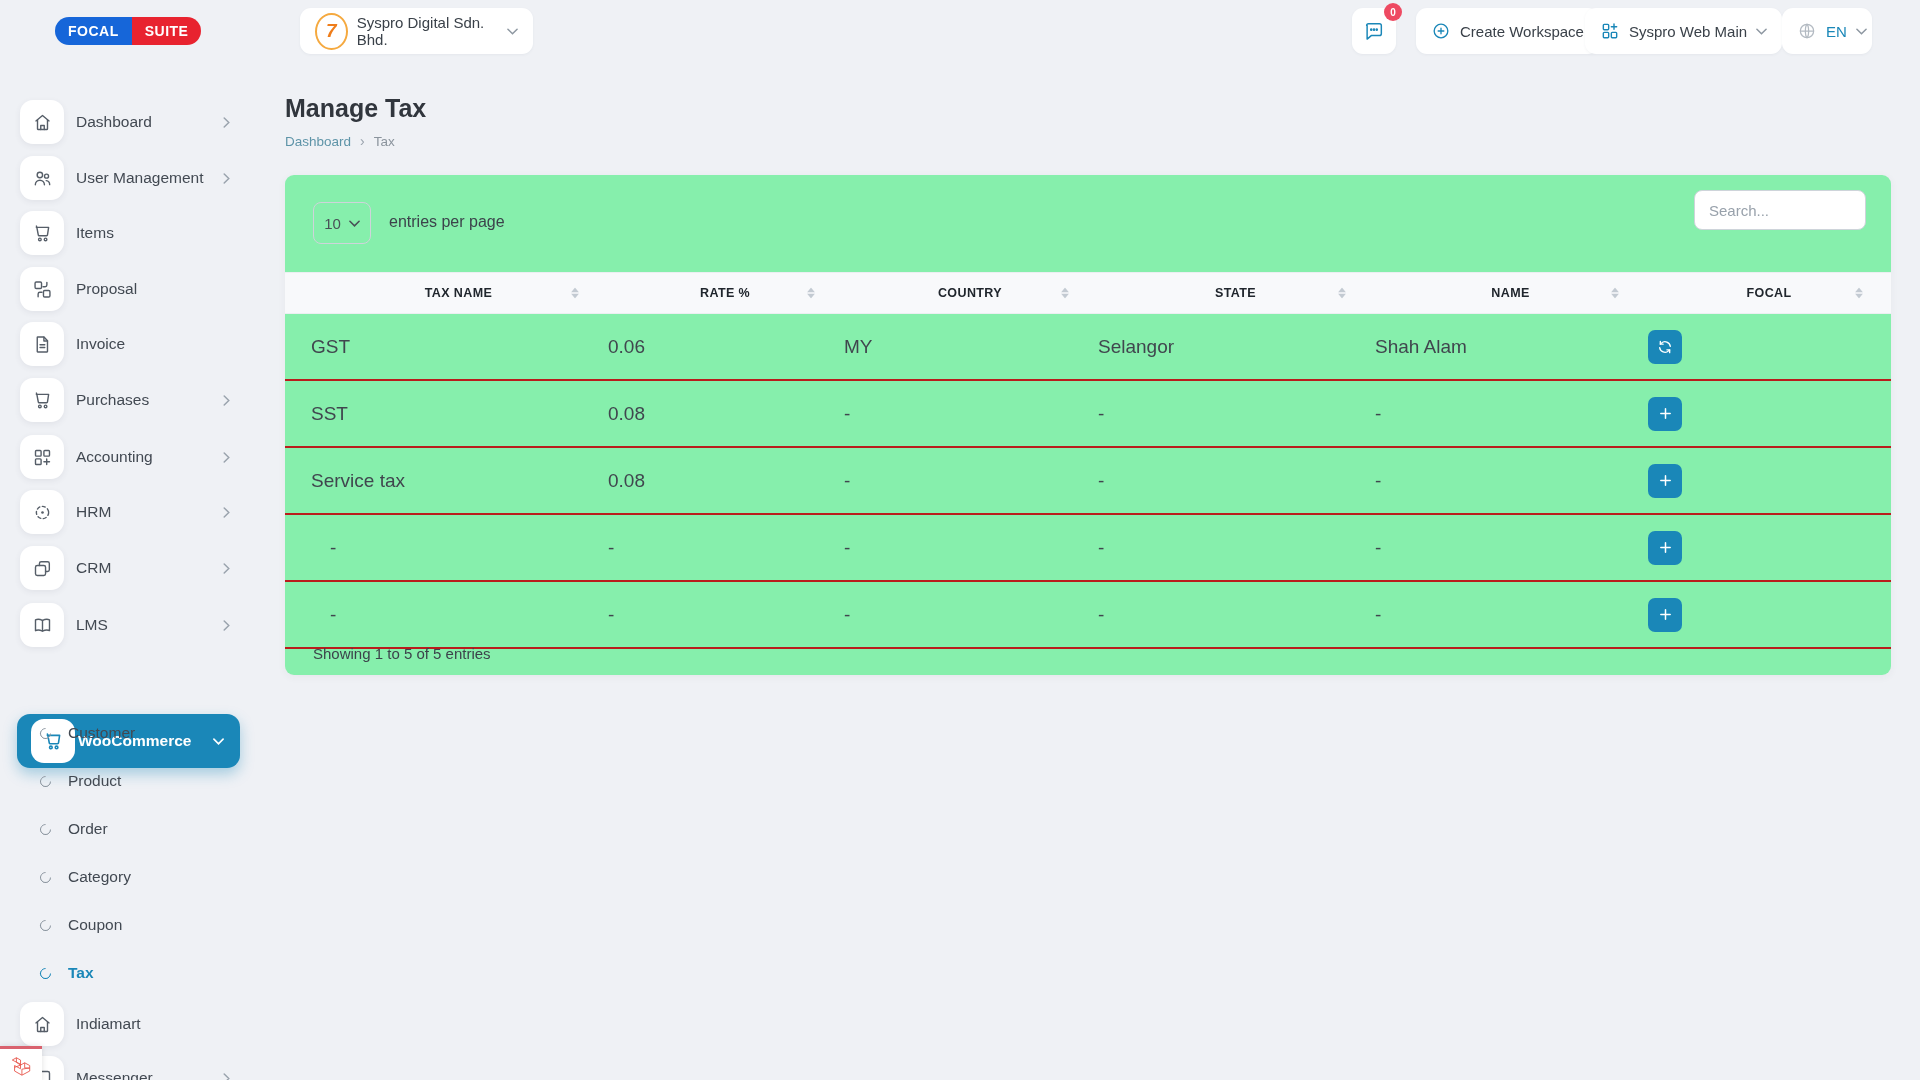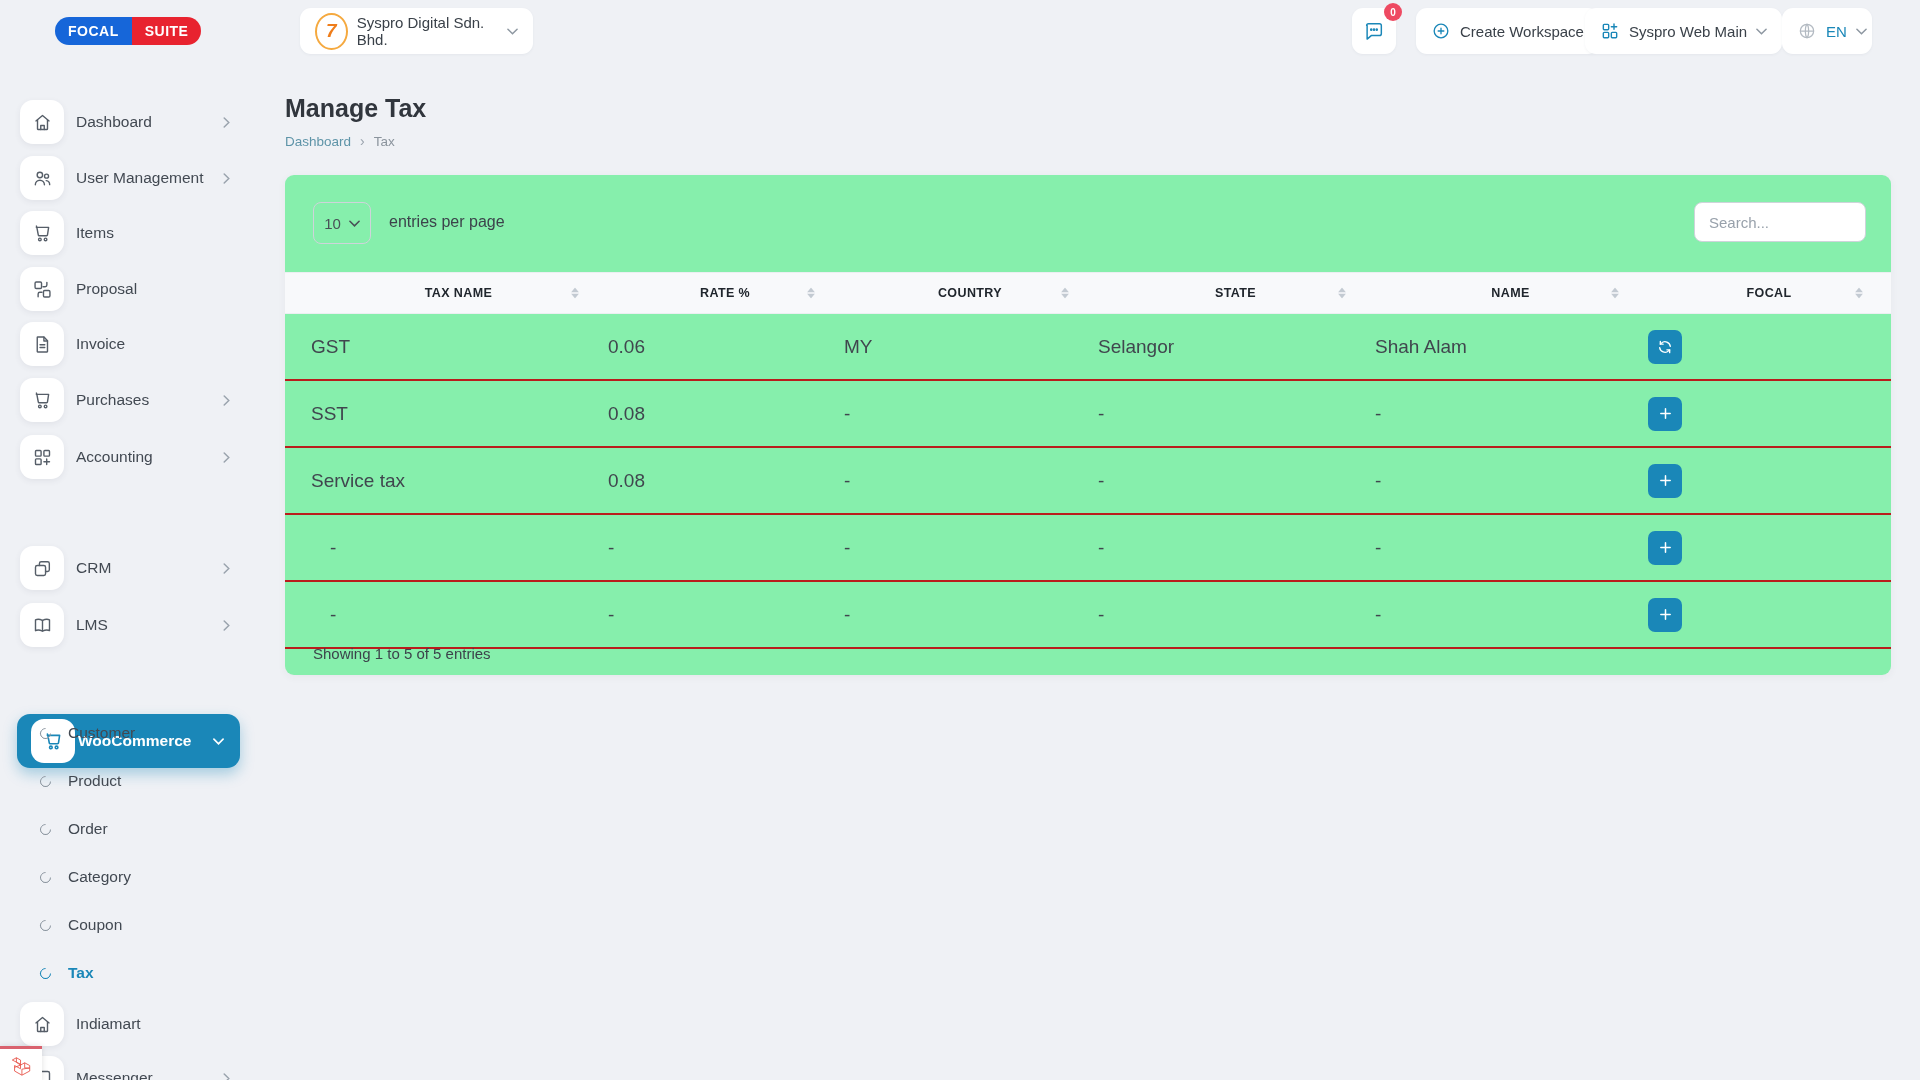--- a/index.html
+++ b/index.html
@@ -39,21 +39,21 @@
   .debugbar{position:absolute;left:0;top:1046px;width:42px;height:34px;background:#fff;border-top:3px solid #d9626e;box-shadow:0 0 6px rgba(0,0,0,.12);display:flex;align-items:center;justify-content:center;cursor:pointer;z-index:9}
   
   .page-title{position:absolute;left:285px;top:94px;font-size:25px;font-weight:600;color:#31363d}
   .breadcrumb{position:absolute;left:285px;top:133px;font-size:13.5px;display:flex;gap:9px;align-items:center}
   .breadcrumb .home{color:#5e94a8;cursor:pointer}
   .breadcrumb .sep{color:#9aa3ad;font-size:14px}
   .breadcrumb .cur{color:#8b949d}
   .card{position:absolute;left:285px;top:175px;width:1606px;height:500px;background:#86efac;border-radius:9px;box-shadow:0 2px 8px rgba(50,60,80,.05)}
   .pagesize{position:absolute;left:28px;top:27px;width:58px;height:42px;border:1px solid #ced4da;border-radius:8px;display:flex;align-items:center;justify-content:center;gap:8px;font-size:15px;color:#495057;cursor:pointer;box-sizing:border-box}
   .entries-label{position:absolute;left:104px;top:38px;font-size:16px;color:#3c434b}
-  .search{position:absolute;right:25px;top:27px;width:172px;height:40px;border:1px solid #ced4da;border-radius:8px;box-sizing:border-box;padding:6px 14px;font-size:15px;color:#495057;font-family:"Liberation Sans",sans-serif;outline:none}
+  .search{position:absolute;right:25px;top:15px;width:172px;height:40px;border:1px solid #ced4da;border-radius:8px;box-sizing:border-box;padding:6px 14px;font-size:15px;color:#495057;font-family:"Liberation Sans",sans-serif;outline:none}
   .search::placeholder{color:#98a1ab}
   table.tax{position:absolute;left:0;top:97px;width:1606px;border-collapse:collapse;table-layout:fixed}
   .tax th{position:relative;height:38px;background:#f8f9fb;border-top:1px solid #eceff2;border-bottom:1px solid #eceff2;text-align:center;font-size:12.5px;font-weight:bold;color:#20262d;letter-spacing:.4px;cursor:pointer}
   .tax th .sort{position:absolute;right:28px;top:50%;transform:translateY(-50%);display:flex;flex-direction:column;gap:1px;color:#c3cad2}
   .tax td{height:63px;border-bottom:2px solid #b91c1c;font-size:19px;color:#40464e}
   .tax th:first-child,.tax td:first-child{padding-left:26px}
   .tax td.indent{padding-left:45px}
   .act-btn{width:34px;height:34px;border:none;border-radius:7px;background:#1a87b8;color:#fff;display:flex;align-items:center;justify-content:center;cursor:pointer}
   .tfoot{position:absolute;left:28px;top:470px;font-size:15px;color:#3c434b}
 </style>
@@ -225,20 +225,34 @@
           </svg>
       </span>
       <span class="nav-label">Accounting</span>
       <span class="nav-chev">
           <svg width="7" height="11" viewBox="0 0 7 12" fill="none" stroke="currentColor" stroke-width="1.6" stroke-linecap="round">
             <path d="M1 1l5 5-5 5"></path>
           </svg>
         </span>
     </div>
 
+    <div class="nav-item" style="top:430px">
+      <span class="tile">
+        <svg width="21" height="21" viewBox="0 0 24 24" fill="none" stroke="currentColor" stroke-width="1.6" stroke-linecap="round">
+            <circle cx="12" cy="12" r="7" stroke-dasharray="3.4 3"></circle>
+            <circle cx="12" cy="12" r="1.5" fill="currentColor" stroke="none"></circle>
+          </svg>
+      </span>
+      <span class="nav-label">HRM</span>
+      <span class="nav-chev">
+          <svg width="7" height="11" viewBox="0 0 7 12" fill="none" stroke="currentColor" stroke-width="1.6" stroke-linecap="round">
+            <path d="M1 1l5 5-5 5"></path>
+          </svg>
+        </span>
+    </div>
 
     <div class="nav-item" style="top:486px">
       <span class="tile">
         <svg width="21" height="21" viewBox="0 0 24 24" fill="none" stroke="currentColor" stroke-width="1.6" stroke-linecap="round" stroke-linejoin="round">
             <rect x="4" y="8.5" width="11.5" height="11.5" rx="2"></rect>
             <path d="M8.5 8.5V6.2a2 2 0 0 1 2-2h7.3a2 2 0 0 1 2 2v7.3a2 2 0 0 1-2 2h-2.3"></path>
           </svg>
       </span>
       <span class="nav-label">CRM</span>
       <span class="nav-chev">

